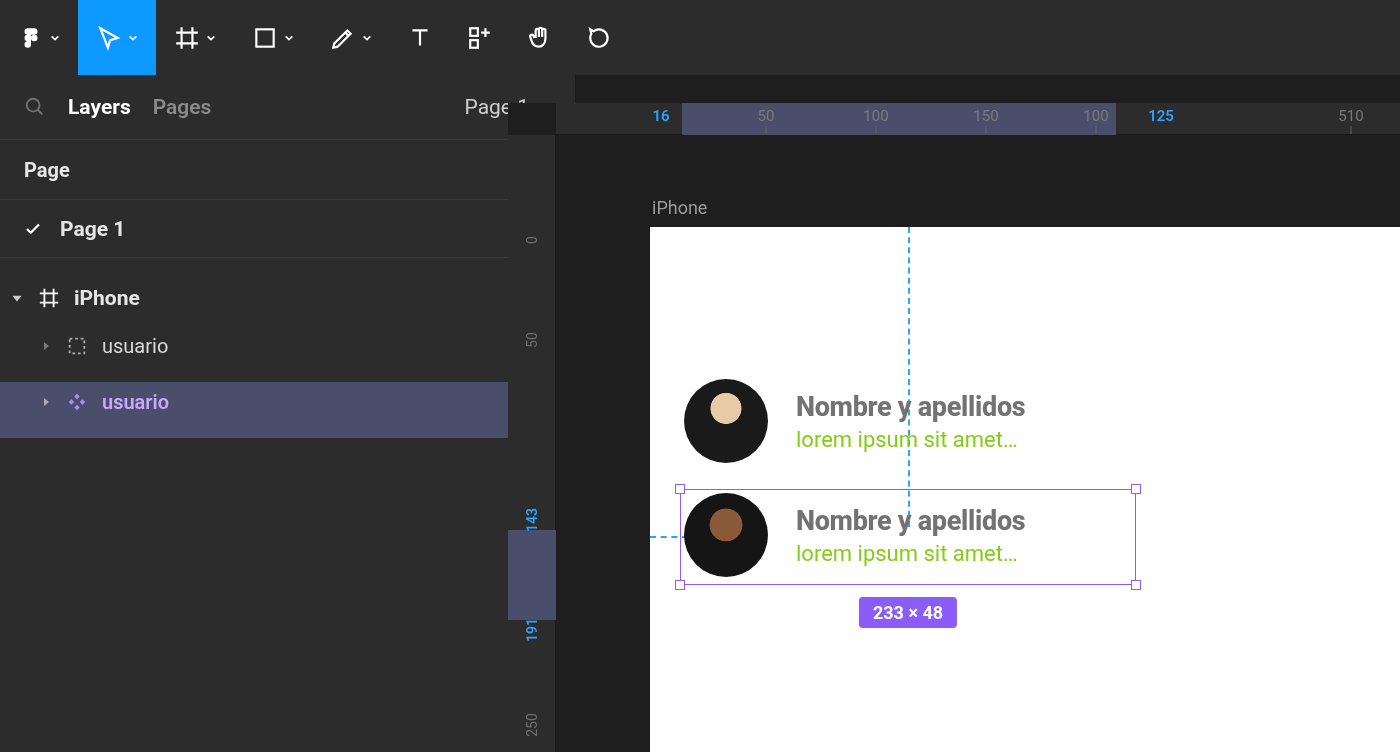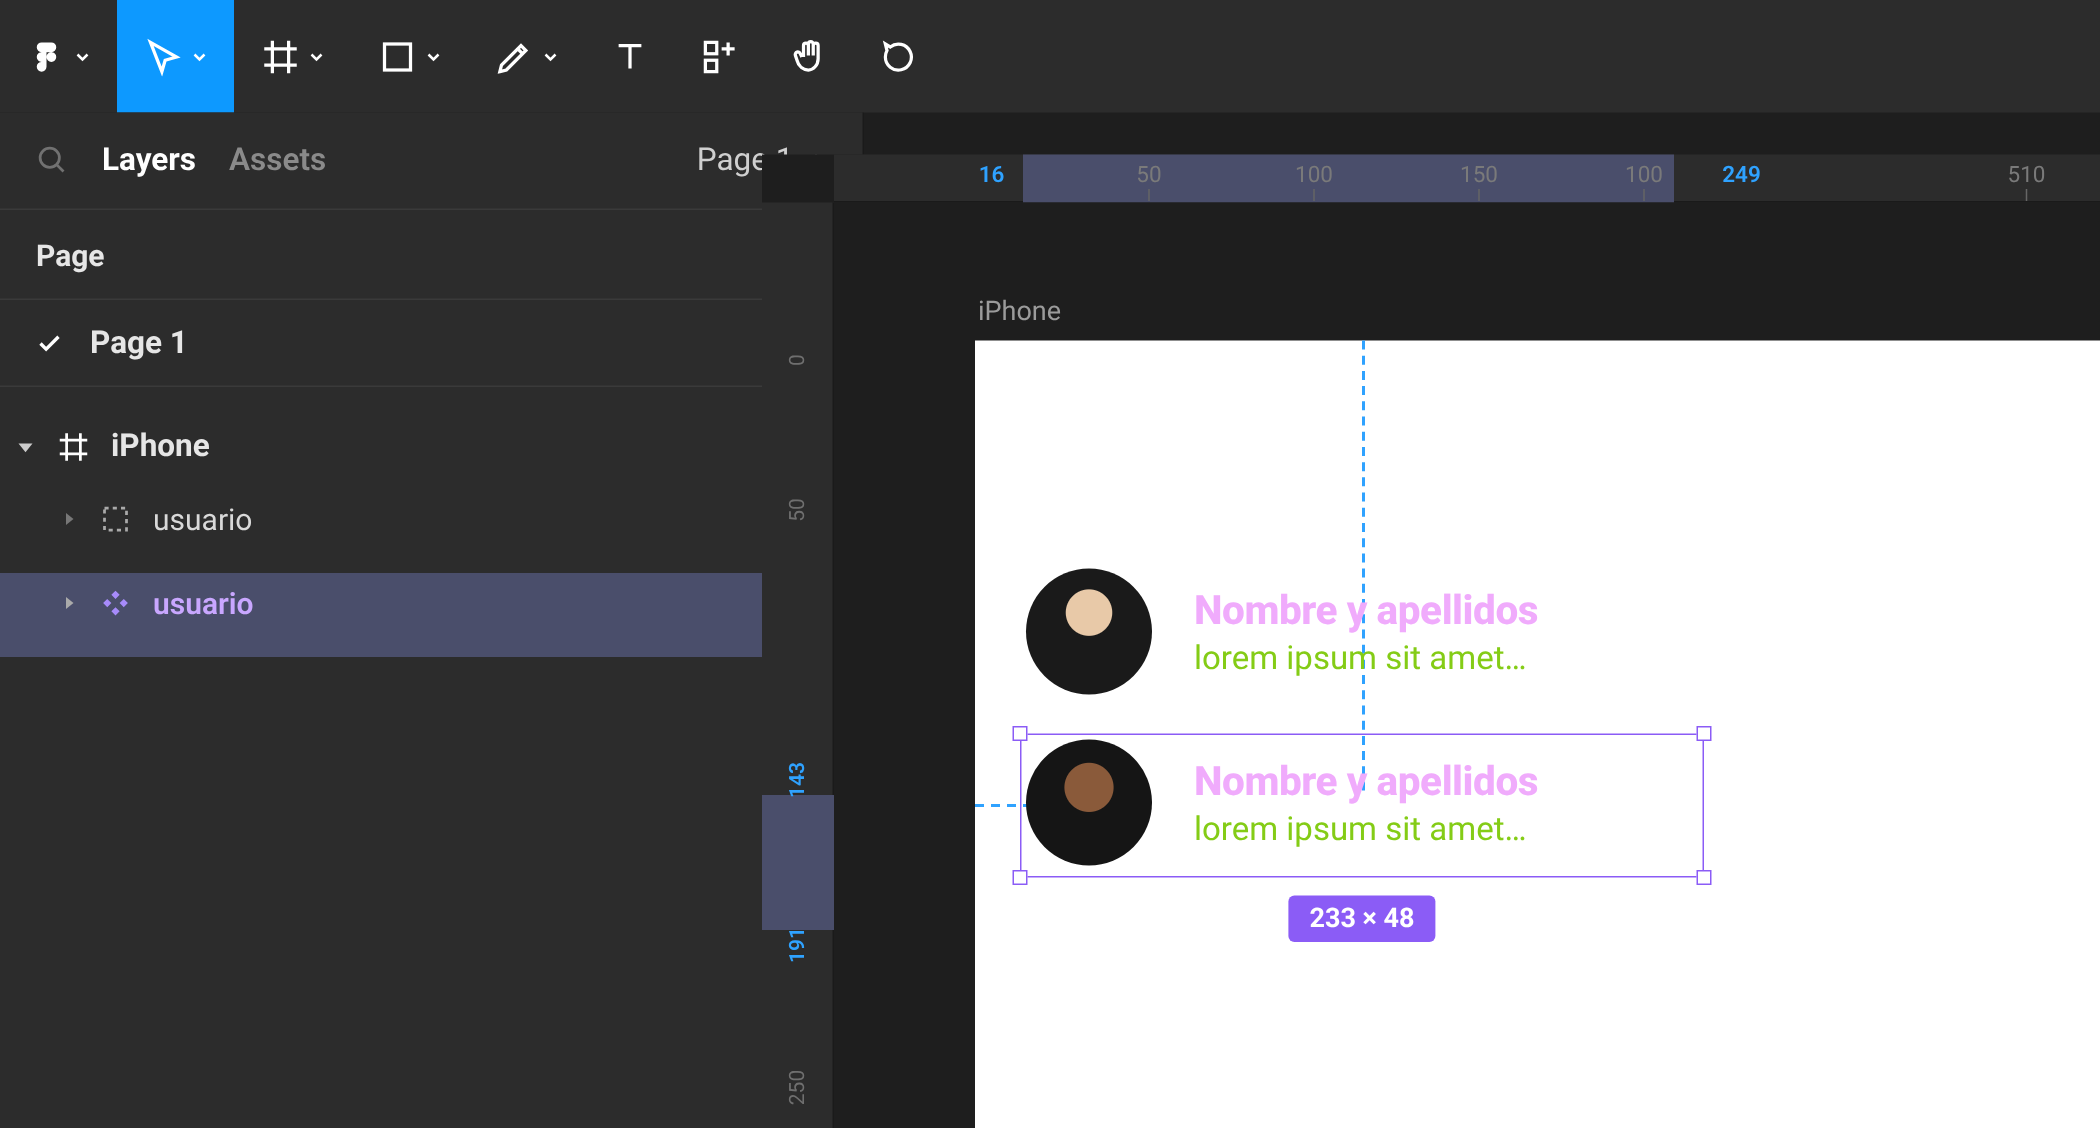--- a/index.html
+++ b/index.html
@@ -60,21 +60,21 @@
 
   
   .canvas { position:absolute; left:48px; top:32px; right:0; bottom:0; background:#1e1e1e; overflow:hidden; }
   .frame-label { position:absolute; font-size:18px; color:#9b9b9b; }
   .artboard { position:absolute; background:#fff; }
 
   .user-card { position:absolute; display:flex; align-items:center; gap:28px; }
   .avatar { width:84px; height:84px; border-radius:50%; background:#333; background-size:cover; background-position:center; flex-shrink:0; }
   .av1 { background: radial-gradient(circle at 50% 35%, #e8c9a8 0 22%, #1a1a1a 23% 100%); }
   .av2 { background: radial-gradient(circle at 50% 38%, #8a5a3a 0 24%, #151515 25% 100%); }
-  .u-txt .u-name { font-size:27px; font-weight:800; color:#f0abfc; letter-spacing:-0.3px; }
+  .u-txt .u-name { font-size:27px; font-weight:800; color:#737373; letter-spacing:-0.3px; }
   .u-txt .u-sub { font-size:22px; color:#84cc16; margin-top:4px; }
 
   
   .sel-box { position:absolute; border:1.5px solid #8b5cf6; }
   .sel-h { position:absolute; width:10px; height:10px; background:#fff; border:1.5px solid #8b5cf6; }
   .dim-badge { position:absolute; background:#8b5cf6; color:#fff; font-size:18px; font-weight:700; padding:5px 14px; border-radius:4px; transform:translateX(-50%); }
 
   
   .vg { position:absolute; width:0; border-left:2px dashed #2fa2ff; }
   .hg { position:absolute; height:0; border-top:2px dashed #2fa2ff; }
@@ -149,21 +149,21 @@
   </div>
 </div>
 
 <div class="left">
   <div class="tabs-row">
     <svg class="search-ic" viewBox="0 0 24 24" stroke="#aaa" fill="none" stroke-width="2">
         <circle cx="10" cy="10" r="7"></circle>
         <path d="M20 20l-5-5"></path>
       </svg>
     <div class="tab">Layers</div>
-    <div class="tab dim">Assets</div>
+    <div class="tab dim">Pages</div>
     <div class="spacer"></div>
     <div class="page-dd">
       <span>Page 1</span>
       <svg viewBox="0 0 12 12" stroke="#cfcfcf" fill="none" stroke-width="2">
           <path d="M2 8l4-4 4 4"></path>
         </svg>
     </div>
   </div>
 
   <div class="pages-head">
@@ -217,21 +217,21 @@
 
 <div class="canvas-wrap">
 
   <div class="hruler">
     <div class="hhl" style="left:126px; width:434px"></div>
     <span class="ht htb" style="left:105px">16</span>
     <span class="ht" style="left:210px">50</span>
     <span class="ht" style="left:320px">100</span>
     <span class="ht" style="left:430px">150</span>
     <span class="ht" style="left:540px">100</span>
-    <span class="ht htb" style="left:605px">249</span>
+    <span class="ht htb" style="left:605px">125</span>
     <span class="ht" style="left:795px">510</span>
     <div class="tick" style="left:210px"></div>
       <div class="tick" style="left:320px"></div>
       <div class="tick" style="left:430px"></div>
       <div class="tick" style="left:540px"></div>
       <div class="tick" style="left:795px"></div>
   </div>
 
   <div class="vruler">
     <div class="vhl" style="top:395px; height:90px"></div>

